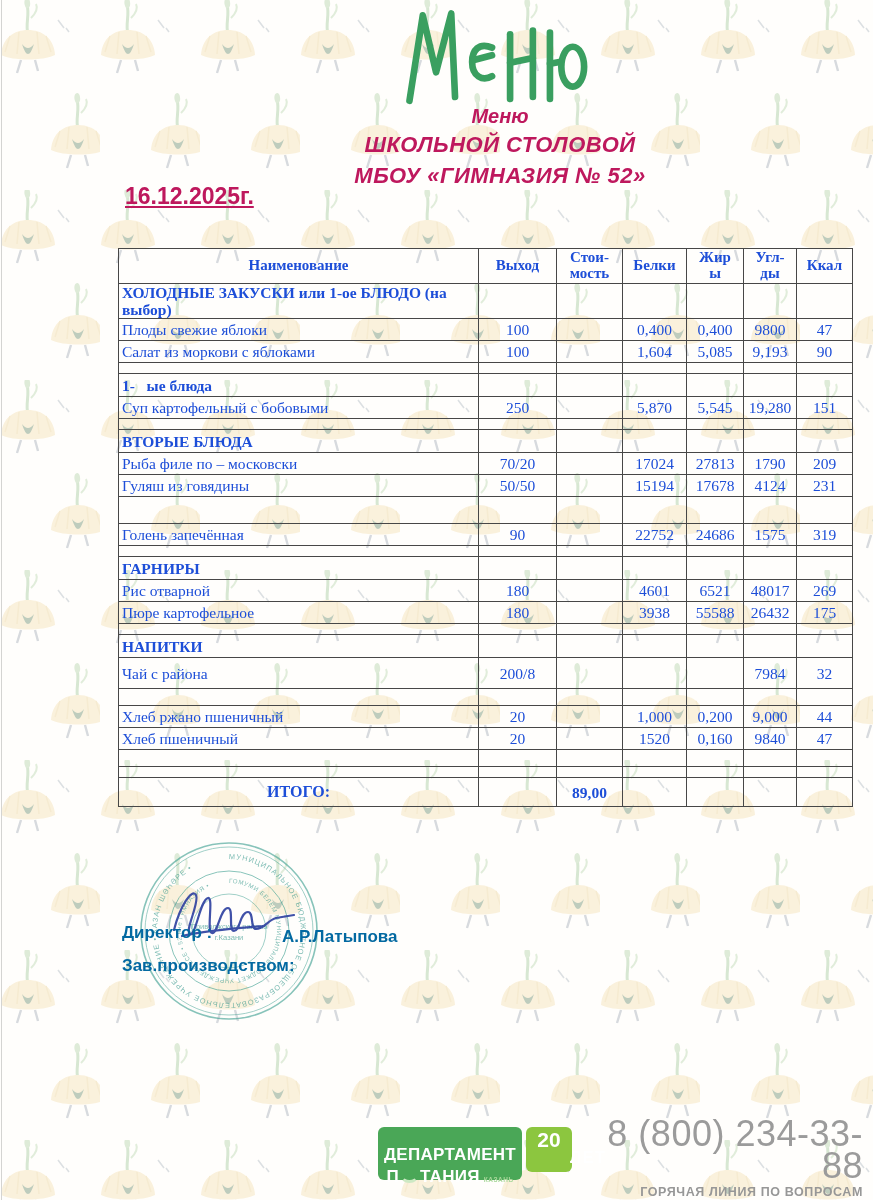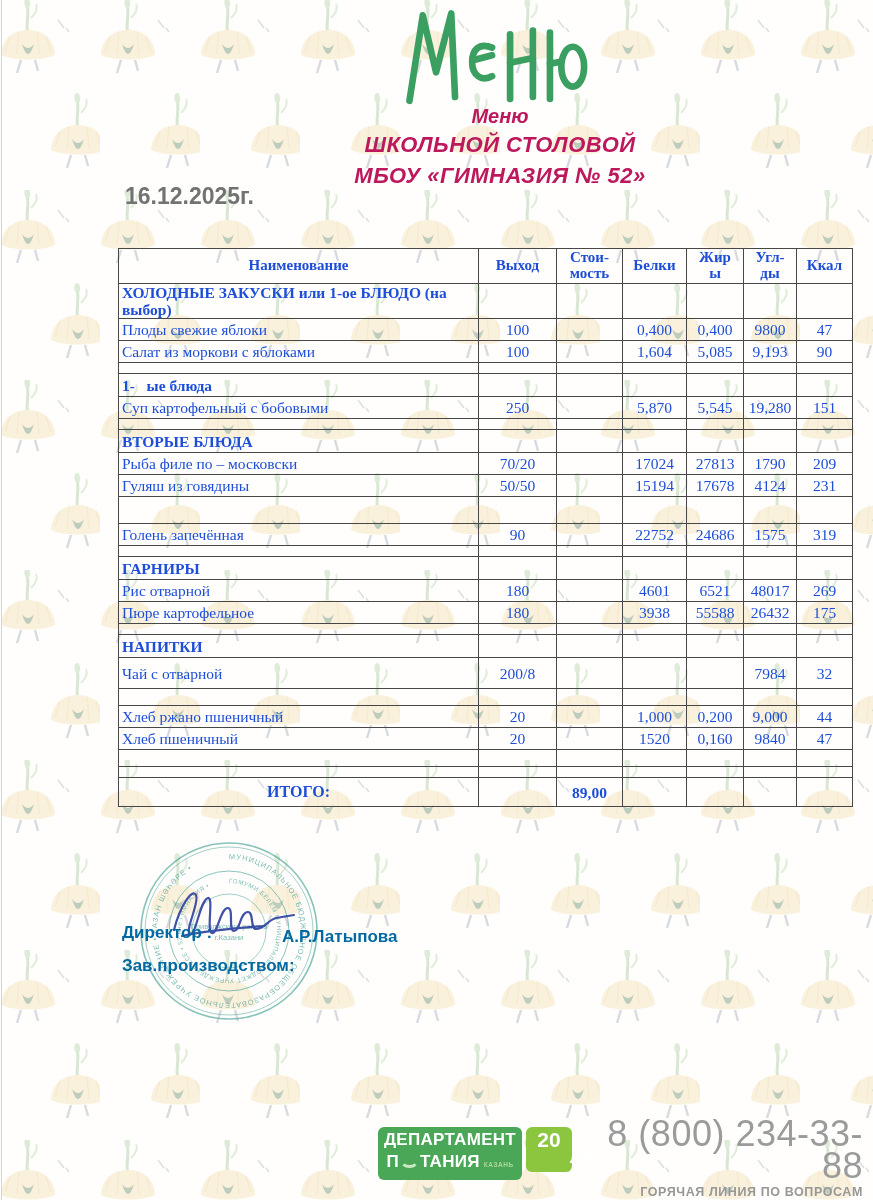--- a/index.html
+++ b/index.html
@@ -8,21 +8,21 @@
   .wm{position:absolute;left:0;top:0;z-index:0;}
   .scan-edge{position:absolute;left:1px;top:0;width:1px;height:100%;background:#d4d4d2;z-index:2;}
 
   
   .script-title{position:absolute;left:398px;top:4px;z-index:3;}
   .subtitle{position:absolute;left:132px;top:103px;width:736px;text-align:center;z-index:3;
             color:#be185d;font-style:italic;font-weight:bold;}
   .subtitle .s0{font-size:20px;line-height:27px;}
   .subtitle .s1{font-size:22px;line-height:30px;letter-spacing:.5px;}
   .subtitle .s2{font-size:22px;line-height:31px;letter-spacing:.5px;}
-  .date{position:absolute;left:125px;top:183px;font-size:23px;font-weight:bold;color:#737373;z-index:3;}
+  .date{position:absolute;left:125px;top:183px;font-size:23px;font-weight:bold;color:#be185d;z-index:3;text-decoration:underline;}
 
   
   .tablewrap{position:absolute;left:118px;top:248px;z-index:3;}
   table.menu{border-collapse:collapse;table-layout:fixed;width:734px;background:transparent;
              font-family:"Liberation Serif",serif;color:#1d4ed8;}
   table.menu th,table.menu td{border:1px solid #474747;padding:0 3px;overflow:hidden;}
   table.menu th{font-size:15px;font-weight:bold;text-align:center;vertical-align:middle;
                 white-space:pre-line;line-height:1.05;height:34px;}
   table.menu td{font-size:15.5px;vertical-align:middle;line-height:1.1;}
   .c-name{text-align:left;padding-left:5px;white-space:pre-wrap;}
@@ -44,21 +44,21 @@
   .stamp .ln{fill:none;stroke:#3fa092;}
   .stamp text{fill:#2f9488;font-family:"Liberation Sans",sans-serif;}
   .signature{position:absolute;left:168px;top:886px;z-index:4;}
   .sig-lbl{position:absolute;z-index:4;font-weight:bold;color:#0369a1;font-size:17px;}
   .lbl-dir{left:122px;top:923px;}
   .lbl-name{left:282px;top:927px;}
   .lbl-prod{left:122px;top:956px;}
 
   
   .logo{position:absolute;left:378px;top:1127px;width:144px;height:53px;background:#4aa757;
-        border-radius:6px;z-index:3;color:#ffffff;font-weight:bold;padding-top:3px;box-sizing:border-box;
+        border-radius:6px;z-index:3;color:#ffffff;font-weight:bold;padding-top:18px;box-sizing:border-box;
         text-align:center;}
   .logo .l1{font-size:17px;line-height:19px;letter-spacing:.3px;}
   .logo .l2{font-size:17px;line-height:19px;letter-spacing:.3px;display:flex;align-items:center;justify-content:center;}
   .smile{display:inline-block;width:13px;height:9px;border:3px solid transparent;
          border-bottom:3.5px solid #cde9c4;border-radius:50%;margin:0 1px 3px 1px;}
   .logo .city{font-size:6.5px;color:#a9d89b;letter-spacing:.5px;margin:6px 0 0 4px;}
   .badge20{position:absolute;left:526px;top:1127px;width:46px;height:45px;background:#8cc63f;
            border-radius:6px;z-index:3;color:#fff;font-weight:bold;text-align:center;padding-top:2px;box-sizing:border-box;}
   .badge20 .n{font-size:21px;line-height:22px;}
   .badge20 .t{font-size:16px;line-height:13px;letter-spacing:1.5px;margin-left:44px;}
@@ -296,21 +296,21 @@
           <tr class="row-section">
             <td class="c-name">НАПИТКИ</td>
             <td class="c-num"></td>
             <td class="c-num"></td>
             <td class="c-num"></td>
             <td class="c-num"></td>
             <td class="c-num"></td>
             <td class="c-num"></td>
           </tr>
           <tr class="row-item tall">
-            <td class="c-name">Чай с отварной</td>
+            <td class="c-name">Чай с района</td>
             <td class="c-num">200/8</td>
             <td class="c-num"></td>
             <td class="c-num"></td>
             <td class="c-num"></td>
             <td class="c-num">7984</td>
             <td class="c-num">32</td>
           </tr>
           <tr class="row-spacer size-m">
             <td class="c-name"></td>
             <td class="c-num"></td>

